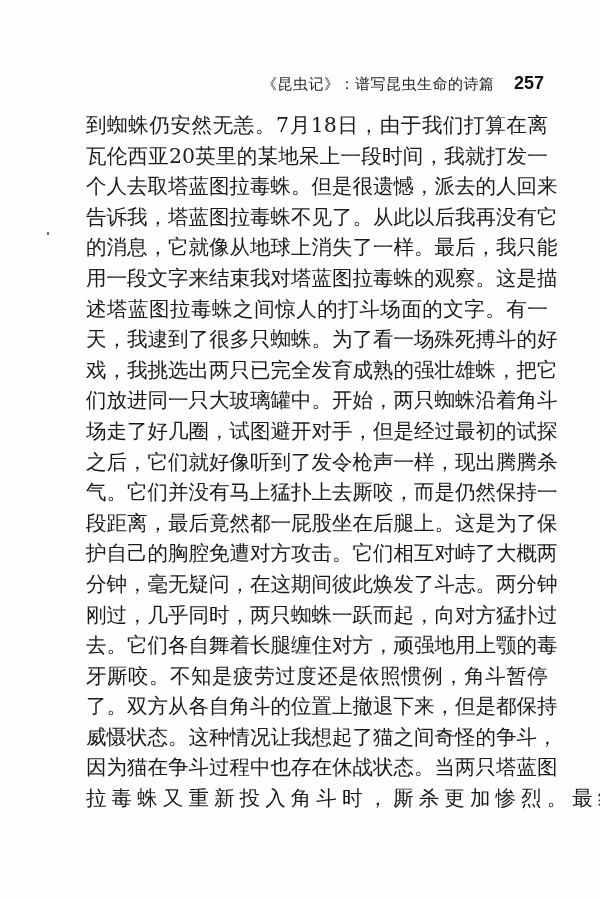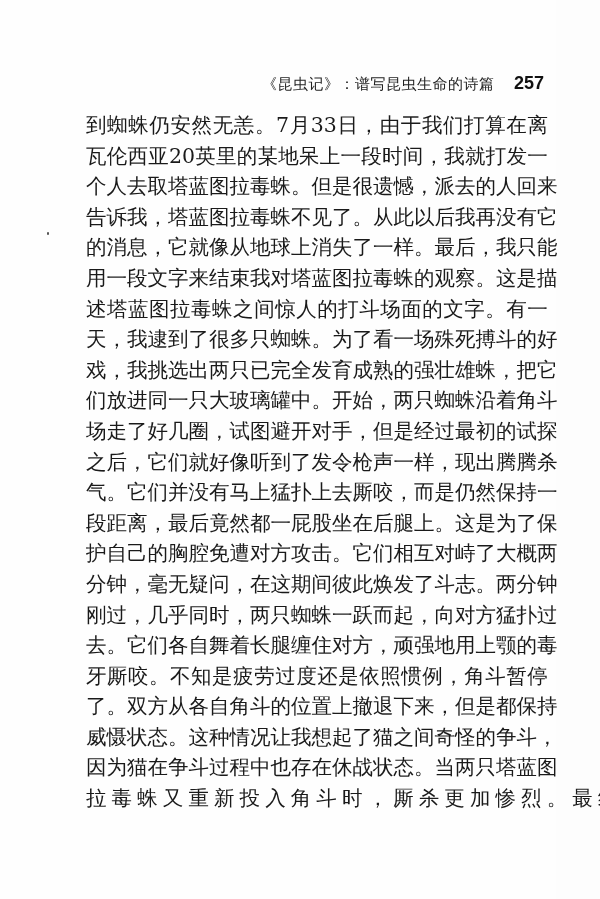--- a/index.html
+++ b/index.html
@@ -54,21 +54,21 @@
         <span class="ch">蜘</span>
         <span class="ch">蛛</span>
         <span class="ch">仍</span>
         <span class="ch">安</span>
         <span class="ch">然</span>
         <span class="ch">无</span>
         <span class="ch">恙</span>
         <span class="ch">。</span>
         <span class="ch">7</span>
         <span class="ch">月</span>
-        <span class="ch">33</span>
+        <span class="ch">18</span>
         <span class="ch">日</span>
         <span class="ch">，</span>
         <span class="ch">由</span>
         <span class="ch">于</span>
         <span class="ch">我</span>
         <span class="ch">们</span>
         <span class="ch">打</span>
         <span class="ch">算</span>
         <span class="ch">在</span>
         <span class="ch">离</span>

